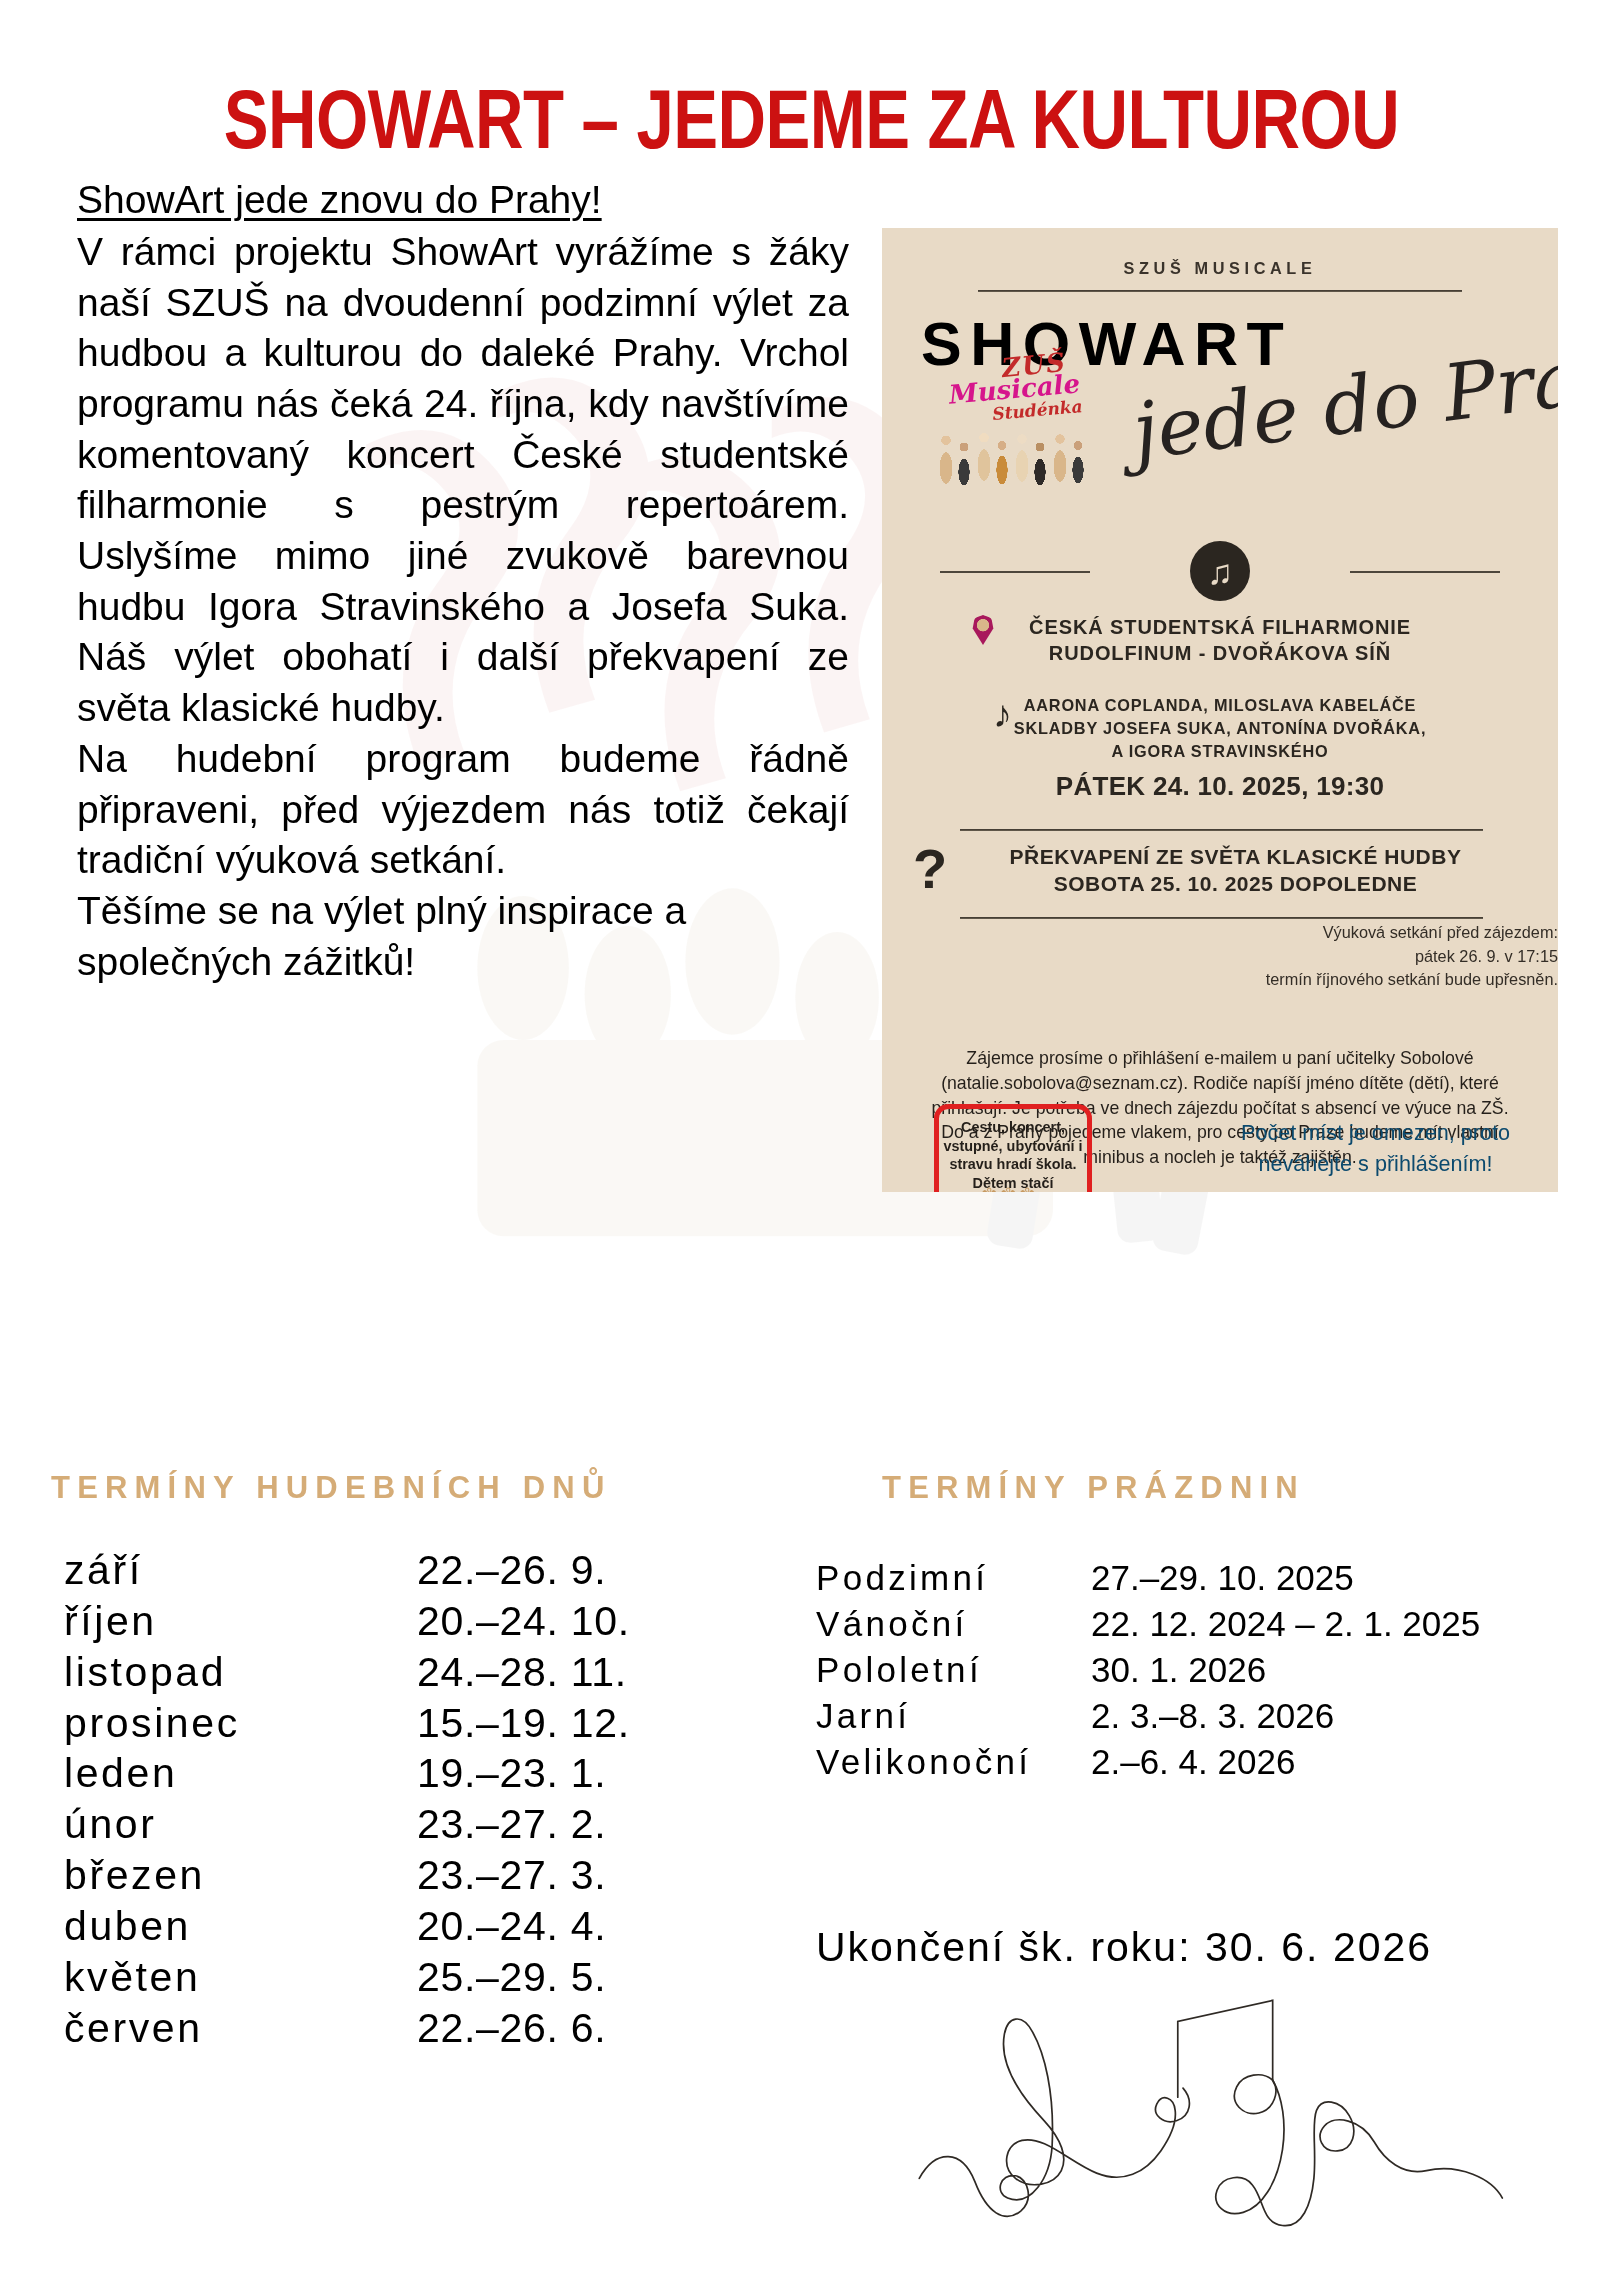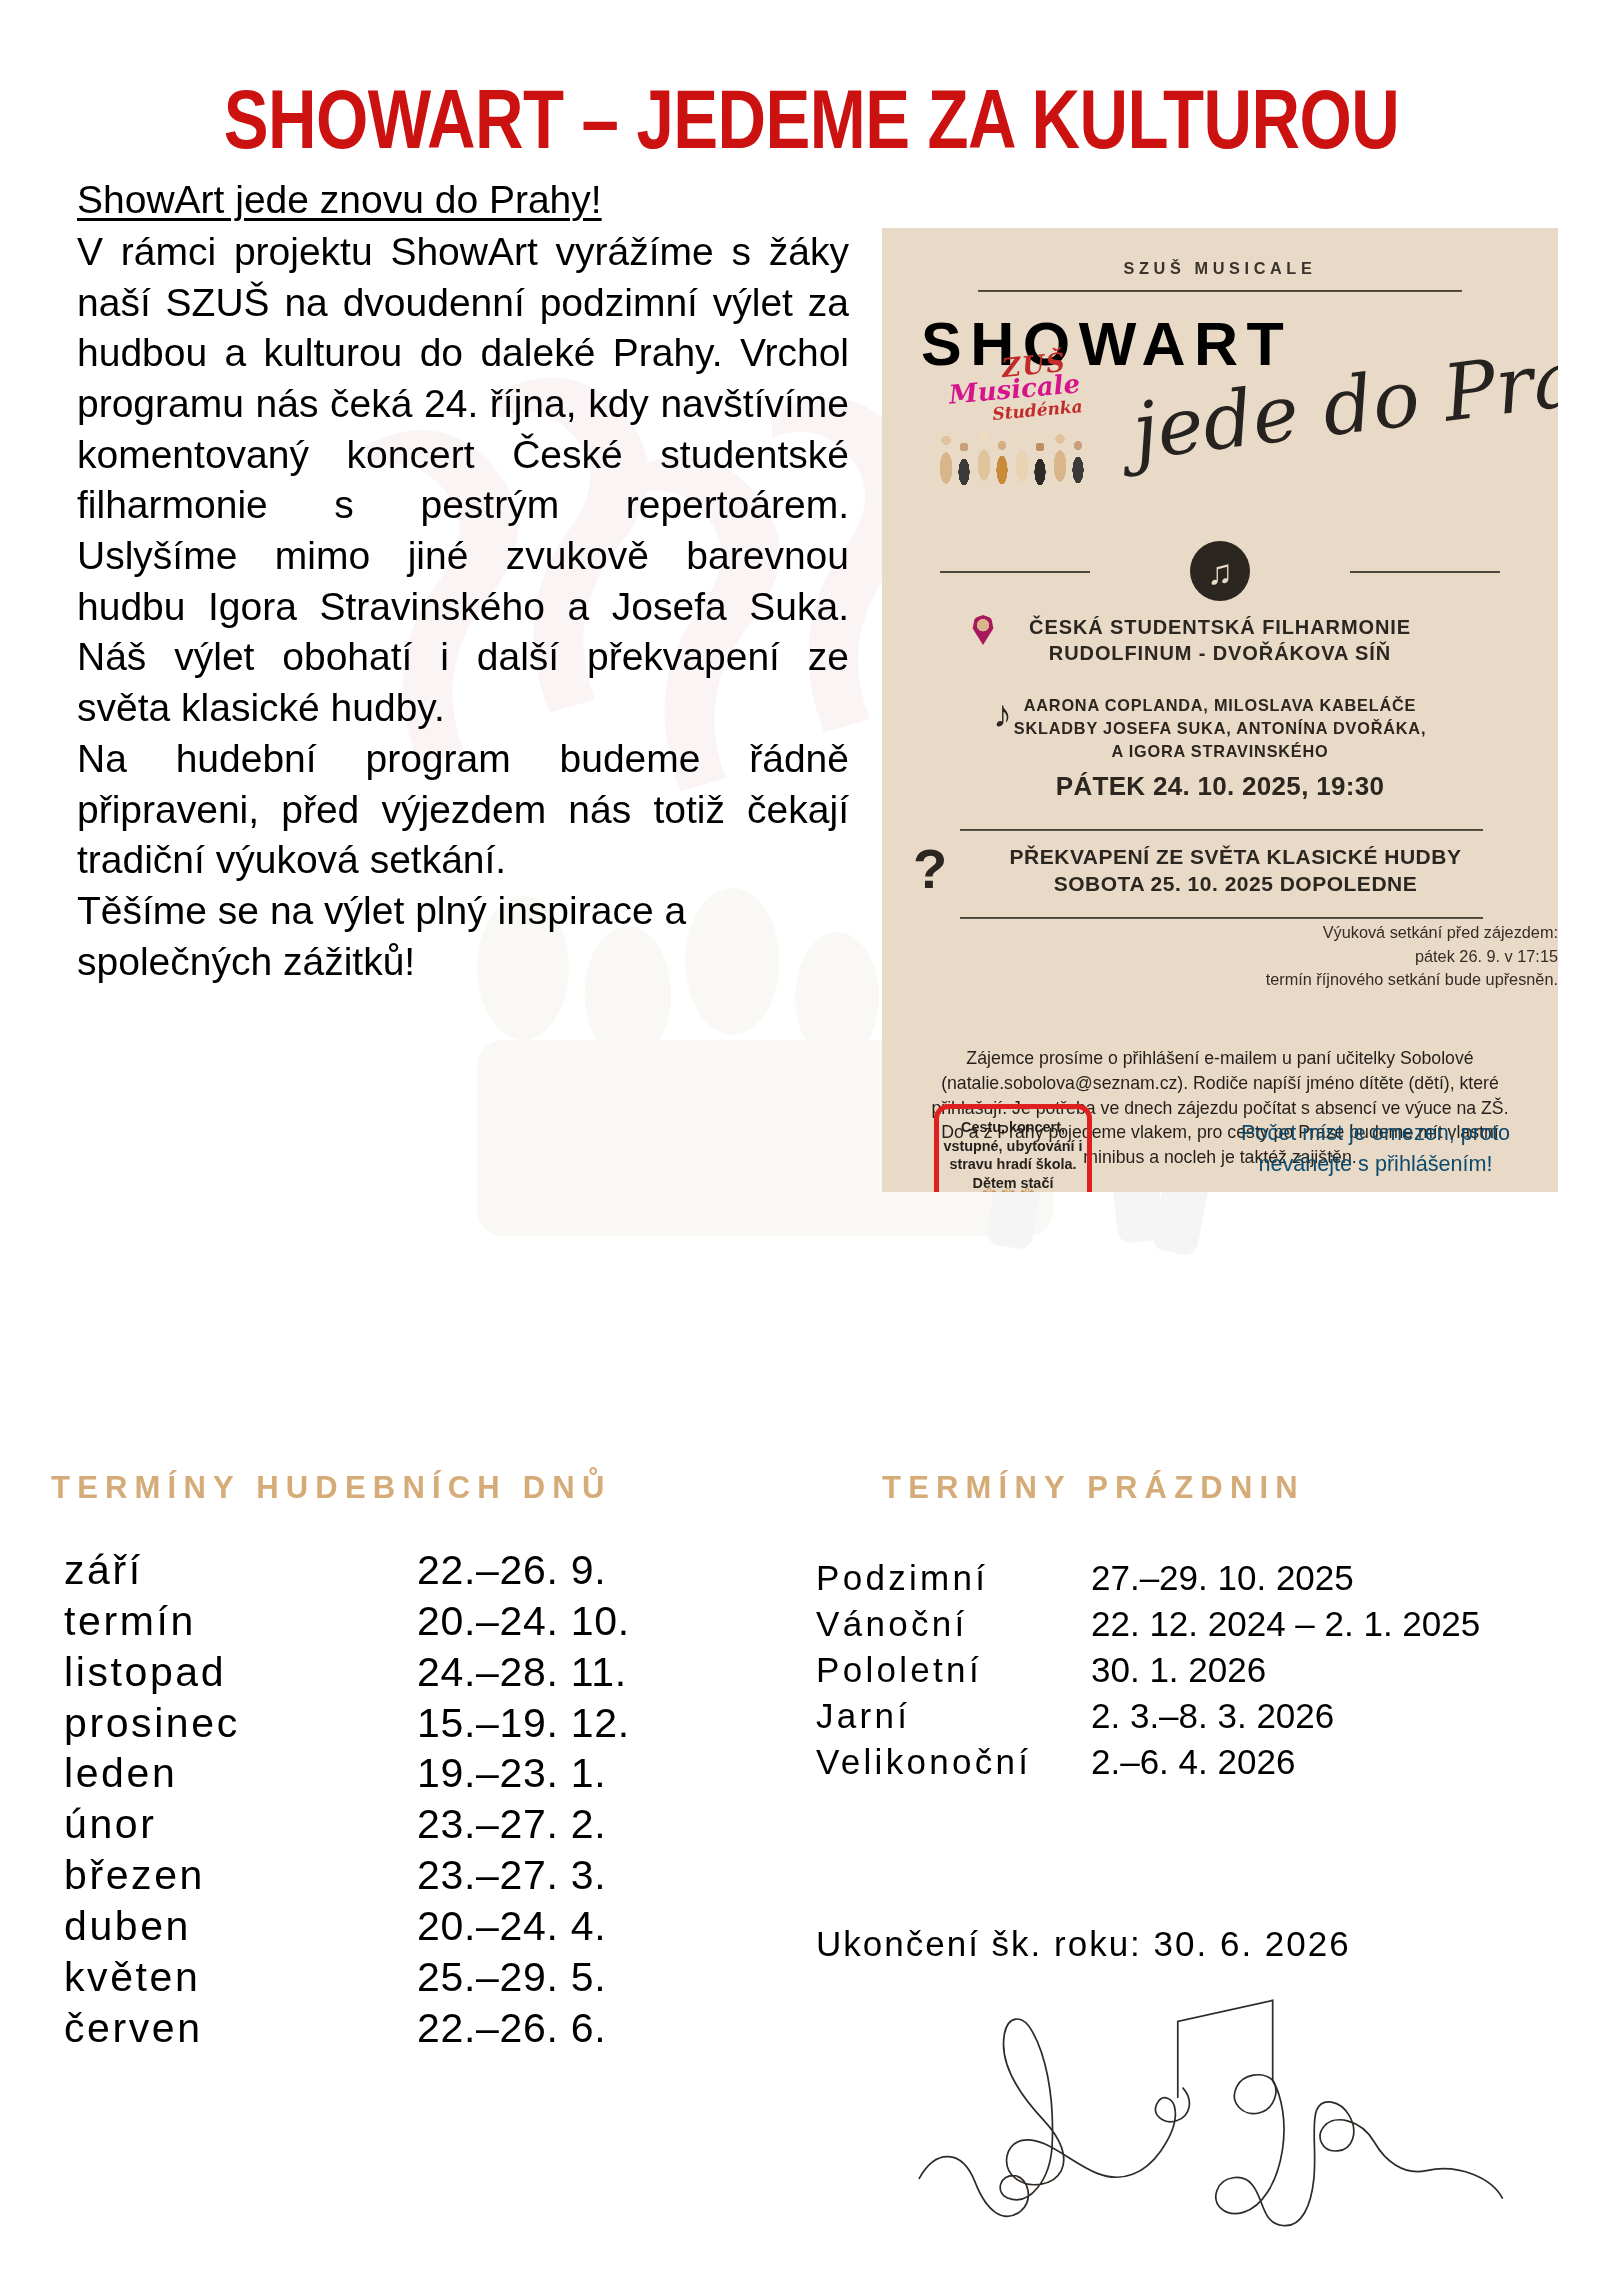--- a/index.html
+++ b/index.html
@@ -241,21 +241,21 @@
   #tbl-music td.d { letter-spacing:0.7px; }
 
   #tbl-holiday { left:816px; top:1560px; font-size:35px; }
   #tbl-holiday td { padding:0 0 9.2px 0; vertical-align:top; line-height:1.05; }
   #tbl-holiday td.m { letter-spacing:3.3px; width:275px; }
   #tbl-holiday td.d { letter-spacing:0px; }
 
   .schoolend {
     position:absolute; left:816px; top:1924px;
     font-family:"Liberation Sans Narrow","Liberation Sans",sans-serif;
-    font-size:35px; letter-spacing:2px; color:#000; z-index:4;
+    font-size:41px; letter-spacing:2px; color:#000; z-index:4;
     white-space:nowrap;
   }
   .doodle { position:absolute; left:916px; top:1982px; z-index:3; }
 </style>
 </head>
 <body>
 
 <div class="watermark">
   <svg width="1243" height="1243" viewBox="0 0 1900 1900" aria-hidden="true">
     <g fill="#d88a8a">
@@ -350,21 +350,21 @@
 </div>
 
 <div class="sec-head" id="head-music">TERMÍNY HUDEBNÍCH DNŮ</div>
 <table class="dates" id="tbl-music">
   <tbody>
     <tr>
         <td class="m">září</td>
         <td class="d">22.–26. 9.</td>
       </tr>
     <tr>
-        <td class="m">termín</td>
+        <td class="m">říjen</td>
         <td class="d">20.–24. 10.</td>
       </tr>
     <tr>
         <td class="m">listopad</td>
         <td class="d">24.–28. 11.</td>
       </tr>
     <tr>
         <td class="m">prosinec</td>
         <td class="d">15.–19. 12.</td>
       </tr>

